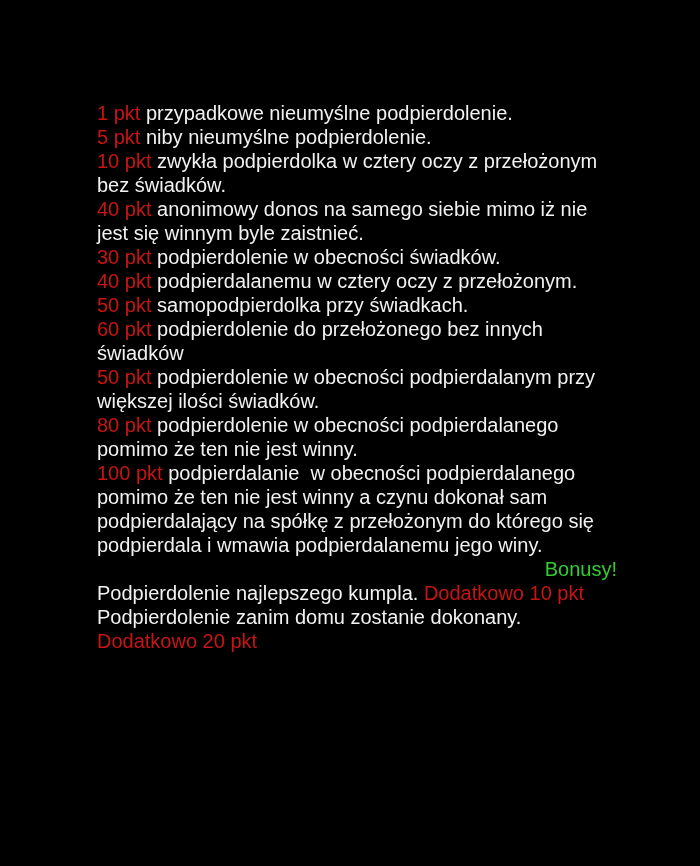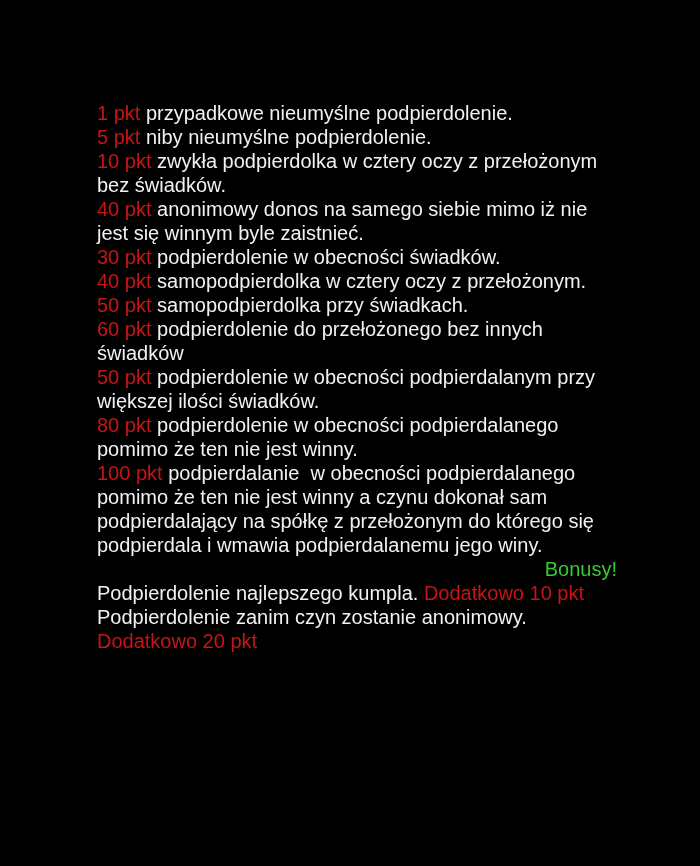--- a/index.html
+++ b/index.html
@@ -50,25 +50,25 @@
 </head>
 <body style="background: rgb(0, 0, 0);">
 
 <div class="sheet">
   <div id="rules-container">
       <div class="line"><span class="pts">1 pkt </span><span class="txt">przypadkowe nieumyślne podpierdolenie.</span></div>
       <div class="line"><span class="pts">5 pkt </span><span class="txt">niby nieumyślne podpierdolenie.</span></div>
       <div class="line"><span class="pts">10 pkt </span><span class="txt">zwykła podpierdolka w cztery oczy z przełożonym bez świadków.</span></div>
       <div class="line"><span class="pts">40 pkt </span><span class="txt">anonimowy donos na samego siebie mimo iż nie jest się winnym byle zaistnieć.</span></div>
       <div class="line"><span class="pts">30 pkt </span><span class="txt">podpierdolenie w obecności świadków.</span></div>
-      <div class="line"><span class="pts">40 pkt </span><span class="txt">samopodpierdolka w cztery oczy z przełożonym.</span></div>
+      <div class="line"><span class="pts">40 pkt </span><span class="txt">podpierdalanemu w cztery oczy z przełożonym.</span></div>
       <div class="line"><span class="pts">50 pkt </span><span class="txt">samopodpierdolka przy świadkach.</span></div>
       <div class="line"><span class="pts">60 pkt </span><span class="txt">podpierdolenie do przełożonego bez innych świadków</span></div>
       <div class="line"><span class="pts">50 pkt </span><span class="txt">podpierdolenie w obecności podpierdalanym przy większej ilości świadków.</span></div>
       <div class="line"><span class="pts">80 pkt </span><span class="txt">podpierdolenie w obecności podpierdalanego pomimo że ten nie jest winny.</span></div>
       <div class="line"><span class="pts">100 pkt </span><span class="txt">podpierdalanie  w obecności podpierdalanego pomimo że ten nie jest winny a czynu dokonał sam podpierdalający na spółkę z przełożonym do którego się podpierdala i wmawia podpierdalanemu jego winy.</span></div>
     </div>
   <div class="bonus-heading">Bonusy!</div>
   <div id="bonus-container">
       <div class="line"><span class="txt">Podpierdolenie najlepszego kumpla. </span><span class="award">Dodatkowo 10 pkt</span></div>
-      <div class="line"><span class="txt">Podpierdolenie zanim czyn zostanie anonimowy. </span><span class="award">Dodatkowo 20 pkt</span></div>
+      <div class="line"><span class="txt">Podpierdolenie zanim domu zostanie dokonany. </span><span class="award">Dodatkowo 20 pkt</span></div>
     </div>
 </div>
 
 </body></html>

